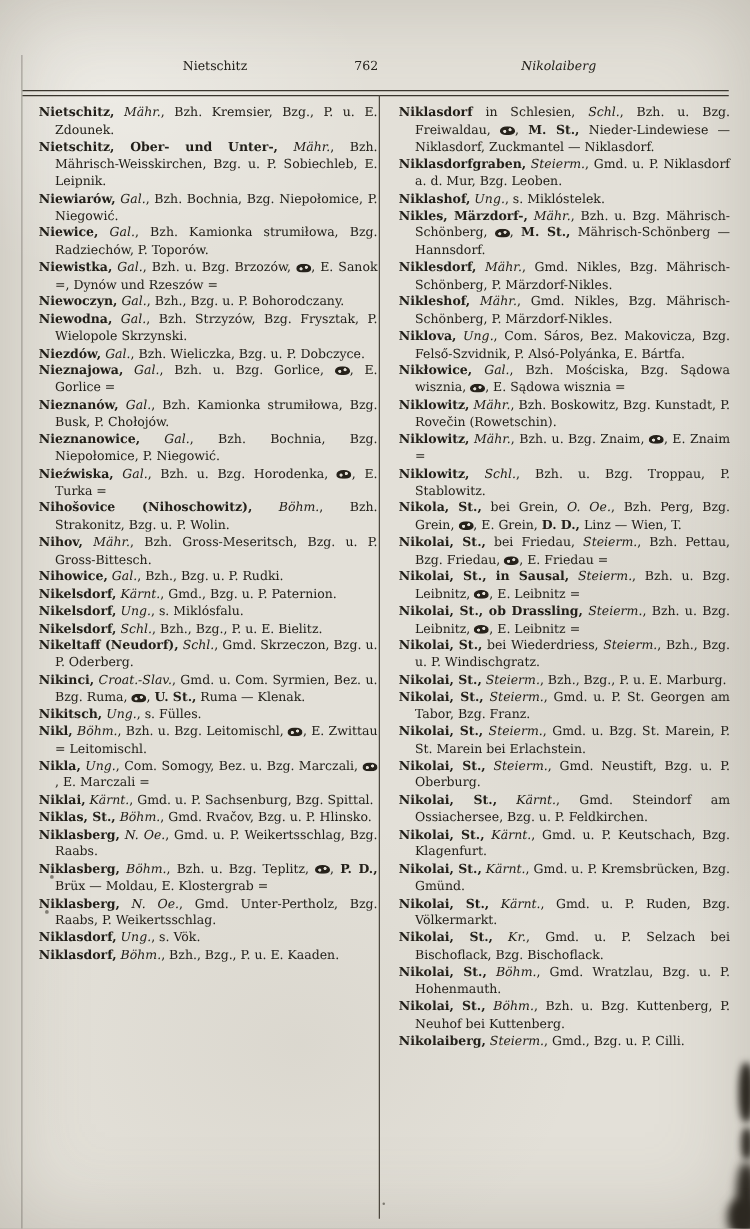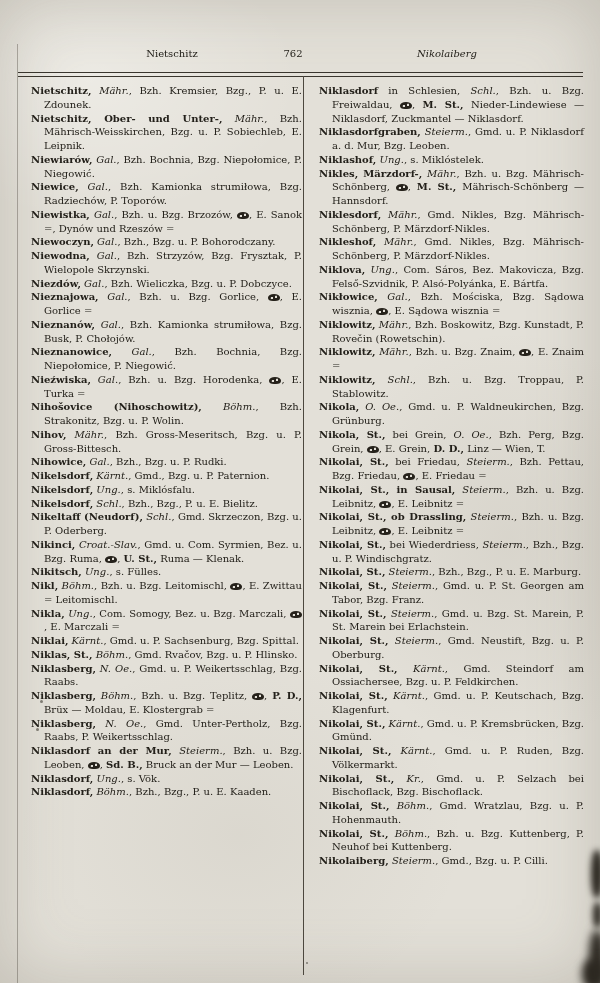--- a/index.html
+++ b/index.html
@@ -89,37 +89,35 @@
         <p class="entry"><span class="b">Nikeltaff (Neudorf),</span><span class="i"> Schl.</span><span class="r">, Gmd. Skrzeczon, Bzg. u. P. Oderberg.</span></p>
         <p class="entry"><span class="b">Nikinci,</span><span class="i"> Croat.-Slav.</span><span class="r">, Gmd. u. Com. Syrmien, Bez. u. Bzg. Ruma, </span><span class="ph"></span><span class="r">, </span><span class="b">U. St.,</span><span class="r"> Ruma — Klenak.</span></p>
         <p class="entry"><span class="b">Nikitsch,</span><span class="i"> Ung.</span><span class="r">, s. Fülles.</span></p>
         <p class="entry"><span class="b">Nikl,</span><span class="i"> Böhm.</span><span class="r">, Bzh. u. Bzg. Leitomischl, </span><span class="ph"></span><span class="r">, E. Zwittau = Leitomischl.</span></p>
         <p class="entry"><span class="b">Nikla,</span><span class="i"> Ung.</span><span class="r">, Com. Somogy, Bez. u. Bzg. Marczali, </span><span class="ph"></span><span class="r">, E. Marczali =</span></p>
         <p class="entry"><span class="b">Niklai,</span><span class="i"> Kärnt.</span><span class="r">, Gmd. u. P. Sachsenburg, Bzg. Spittal.</span></p>
         <p class="entry"><span class="b">Niklas, St.,</span><span class="i"> Böhm.</span><span class="r">, Gmd. Rvačov, Bzg. u. P. Hlinsko.</span></p>
         <p class="entry"><span class="b">Niklasberg,</span><span class="i"> N. Oe.</span><span class="r">, Gmd. u. P. Weikertsschlag, Bzg. Raabs.</span></p>
         <p class="entry"><span class="b">Niklasberg,</span><span class="i"> Böhm.</span><span class="r">, Bzh. u. Bzg. Teplitz, </span><span class="ph"></span><span class="r">, </span><span class="b">P. D.,</span><span class="r"> Brüx — Moldau, E. Klostergrab =</span></p>
         <p class="entry"><span class="b">Niklasberg,</span><span class="i"> N. Oe.</span><span class="r">, Gmd. Unter-Pertholz, Bzg. Raabs, P. Weikertsschlag.</span></p>
-        <p class="entry"><span class="b">Niklasdorf an der Mur,</span><span class="i"> Steierm.</span><span class="r">, Bzh. u. Bzg. Leoben, </span><span class="ph"></span><span class="r">, </span><span class="b">Sd. B.,</span><span class="r"> Bruck an der Mur — Leoben.</span></p>
         <p class="entry"><span class="b">Niklasdorf,</span><span class="i"> Ung.</span><span class="r">, s. Vök.</span></p>
         <p class="entry"><span class="b">Niklasdorf,</span><span class="i"> Böhm.</span><span class="r">, Bzh., Bzg., P. u. E. Kaaden.</span></p>
       </div>
     <div class="col col-right">
         <p class="entry"><span class="b">Niklasdorf</span><span class="r"> in Schlesien, </span><span class="i">Schl.</span><span class="r">, Bzh. u. Bzg. Freiwaldau, </span><span class="ph"></span><span class="r">, </span><span class="b">M. St.,</span><span class="r"> Nieder-Lindewiese — Niklasdorf, Zuckmantel — Niklasdorf.</span></p>
         <p class="entry"><span class="b">Niklasdorfgraben,</span><span class="i"> Steierm.</span><span class="r">, Gmd. u. P. Niklasdorf a. d. Mur, Bzg. Leoben.</span></p>
         <p class="entry"><span class="b">Niklashof,</span><span class="i"> Ung.</span><span class="r">, s. Miklóstelek.</span></p>
         <p class="entry"><span class="b">Nikles, Märzdorf-,</span><span class="i"> Mähr.</span><span class="r">, Bzh. u. Bzg. Mährisch-Schönberg, </span><span class="ph"></span><span class="r">, </span><span class="b">M. St.,</span><span class="r"> Mährisch-Schönberg — Hannsdorf.</span></p>
         <p class="entry"><span class="b">Niklesdorf,</span><span class="i"> Mähr.</span><span class="r">, Gmd. Nikles, Bzg. Mährisch-Schönberg, P. Märzdorf-Nikles.</span></p>
         <p class="entry"><span class="b">Nikleshof,</span><span class="i"> Mähr.</span><span class="r">, Gmd. Nikles, Bzg. Mährisch-Schönberg, P. Märzdorf-Nikles.</span></p>
         <p class="entry"><span class="b">Niklova,</span><span class="i"> Ung.</span><span class="r">, Com. Sáros, Bez. Makovicza, Bzg. Felső-Szvidnik, P. Alsó-Polyánka, E. Bártfa.</span></p>
         <p class="entry"><span class="b">Nikłowice,</span><span class="i"> Gal.</span><span class="r">, Bzh. Mościska, Bzg. Sądowa wisznia, </span><span class="ph"></span><span class="r">, E. Sądowa wisznia =</span></p>
         <p class="entry"><span class="b">Niklowitz,</span><span class="i"> Mähr.</span><span class="r">, Bzh. Boskowitz, Bzg. Kunstadt, P. Rovečin (Rowetschin).</span></p>
         <p class="entry"><span class="b">Niklowitz,</span><span class="i"> Mähr.</span><span class="r">, Bzh. u. Bzg. Znaim, </span><span class="ph"></span><span class="r">, E. Znaim =</span></p>
         <p class="entry"><span class="b">Niklowitz,</span><span class="i"> Schl.</span><span class="r">, Bzh. u. Bzg. Troppau, P. Stablowitz.</span></p>
-        <p class="entry"><span class="b">Nikola,</span><span class="i"> O. Oe.</span><span class="r">, Gmd. u. P. Waldneukirchen, Bzg. Grünburg.</span></p>
         <p class="entry"><span class="b">Nikola, St.,</span><span class="r"> bei Grein, </span><span class="i">O. Oe.</span><span class="r">, Bzh. Perg, Bzg. Grein, </span><span class="ph"></span><span class="r">, E. Grein, </span><span class="b">D. D.,</span><span class="r"> Linz — Wien, T.</span></p>
         <p class="entry"><span class="b">Nikolai, St.,</span><span class="r"> bei Friedau, </span><span class="i">Steierm.</span><span class="r">, Bzh. Pettau, Bzg. Friedau, </span><span class="ph"></span><span class="r">, E. Friedau =</span></p>
         <p class="entry"><span class="b">Nikolai, St., in Sausal,</span><span class="i"> Steierm.</span><span class="r">, Bzh. u. Bzg. Leibnitz, </span><span class="ph"></span><span class="r">, E. Leibnitz =</span></p>
         <p class="entry"><span class="b">Nikolai, St., ob Drassling,</span><span class="i"> Steierm.</span><span class="r">, Bzh. u. Bzg. Leibnitz, </span><span class="ph"></span><span class="r">, E. Leibnitz =</span></p>
         <p class="entry"><span class="b">Nikolai, St.,</span><span class="r"> bei Wiederdriess, </span><span class="i">Steierm.</span><span class="r">, Bzh., Bzg. u. P. Windischgratz.</span></p>
         <p class="entry"><span class="b">Nikolai, St.,</span><span class="i"> Steierm.</span><span class="r">, Bzh., Bzg., P. u. E. Marburg.</span></p>
         <p class="entry"><span class="b">Nikolai, St.,</span><span class="i"> Steierm.</span><span class="r">, Gmd. u. P. St. Georgen am Tabor, Bzg. Franz.</span></p>
         <p class="entry"><span class="b">Nikolai, St.,</span><span class="i"> Steierm.</span><span class="r">, Gmd. u. Bzg. St. Marein, P. St. Marein bei Erlachstein.</span></p>
         <p class="entry"><span class="b">Nikolai, St.,</span><span class="i"> Steierm.</span><span class="r">, Gmd. Neustift, Bzg. u. P. Oberburg.</span></p>
         <p class="entry"><span class="b">Nikolai, St.,</span><span class="i"> Kärnt.</span><span class="r">, Gmd. Steindorf am Ossiachersee, Bzg. u. P. Feldkirchen.</span></p>

